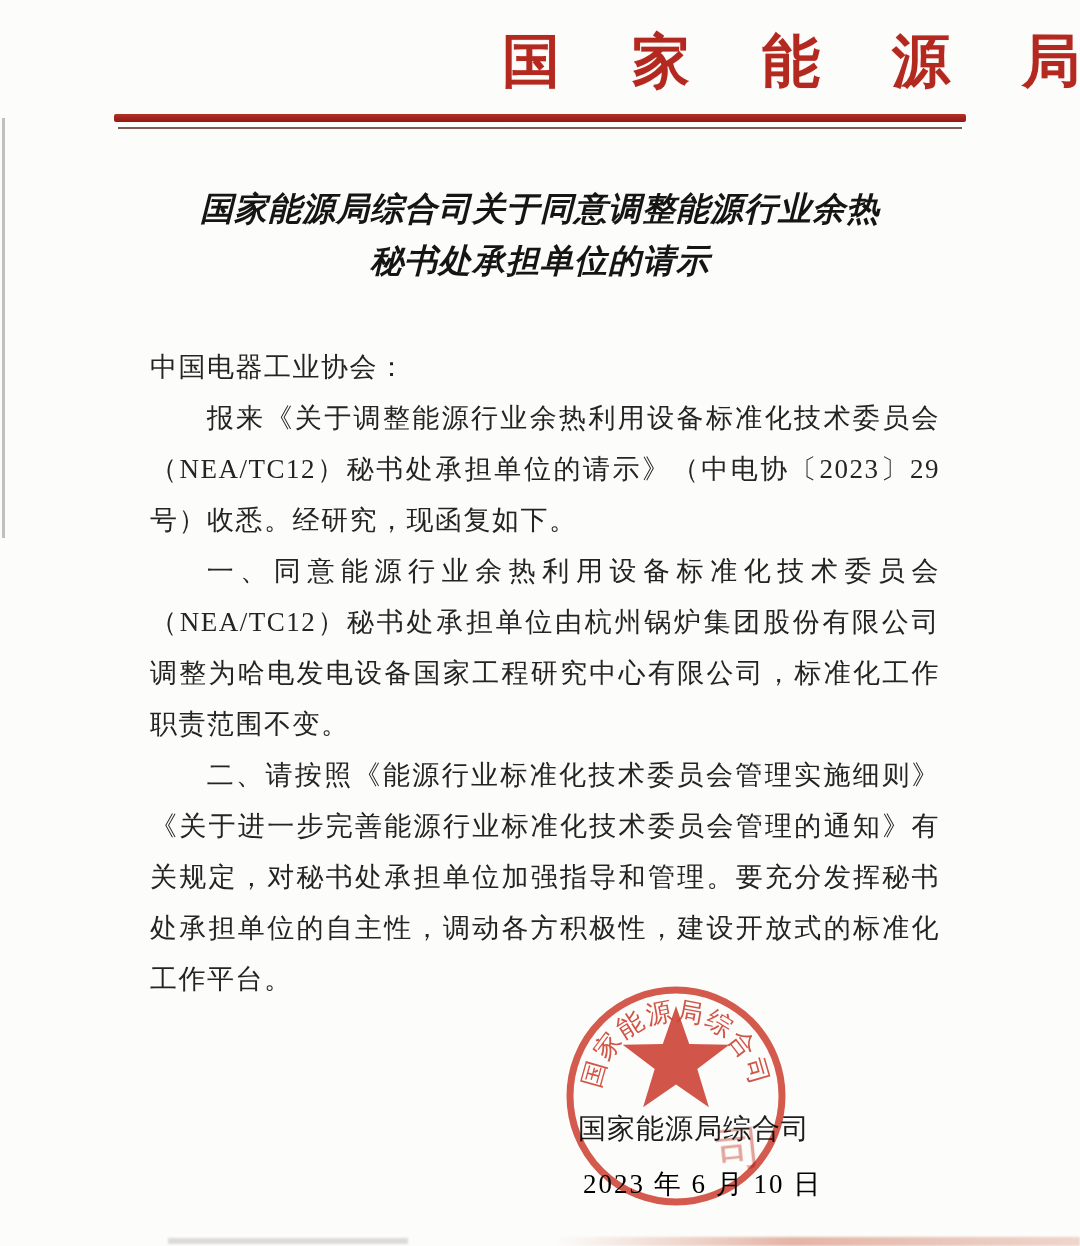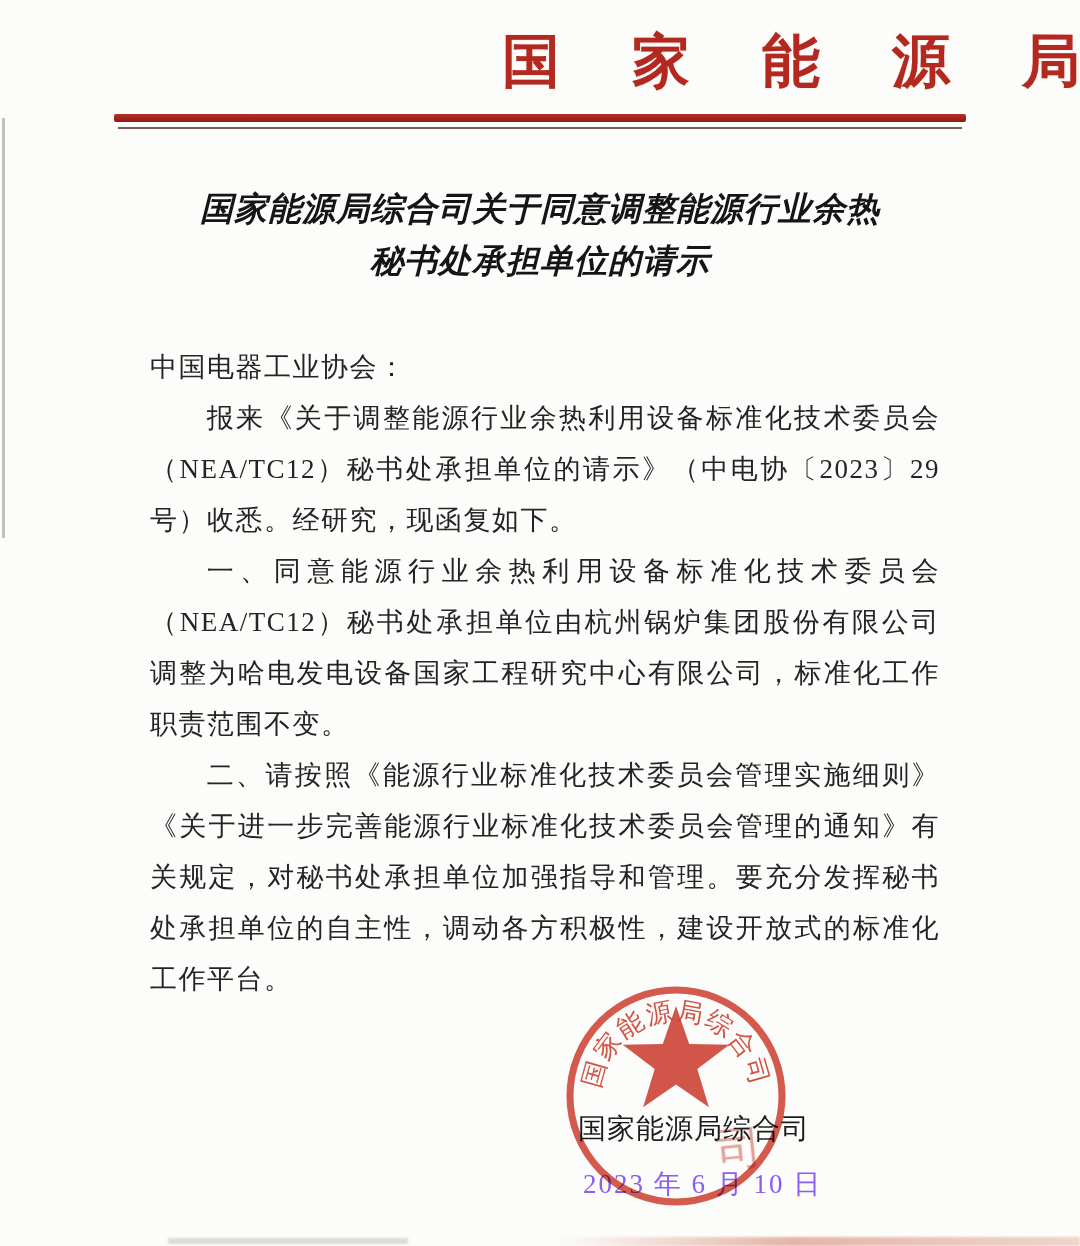--- a/index.html
+++ b/index.html
@@ -52,21 +52,21 @@
   }
   .doc-body p{margin:0;text-indent:2.1em;}
   .doc-body .salutation{text-indent:0;}
   
   .sig-org{
     position:absolute;left:578px;top:1110px;z-index:3;
     font-size:28px;letter-spacing:1px;color:#1c1c1c;
   }
   .sig-date{
     position:absolute;left:583px;top:1166px;z-index:3;
-    font-size:27px;letter-spacing:2px;color:#8b5cf6;
+    font-size:27px;letter-spacing:2px;color:#000000;
   }
   
   .seal-svg{
     position:absolute;left:558px;top:978px;z-index:4;
     mix-blend-mode:multiply;opacity:.95;pointer-events:none;
   }
   .seal-faint{
     position:absolute;left:588px;top:1128px;z-index:1;
     font-size:40px;letter-spacing:14px;
     color:rgba(152,143,136,.42);

